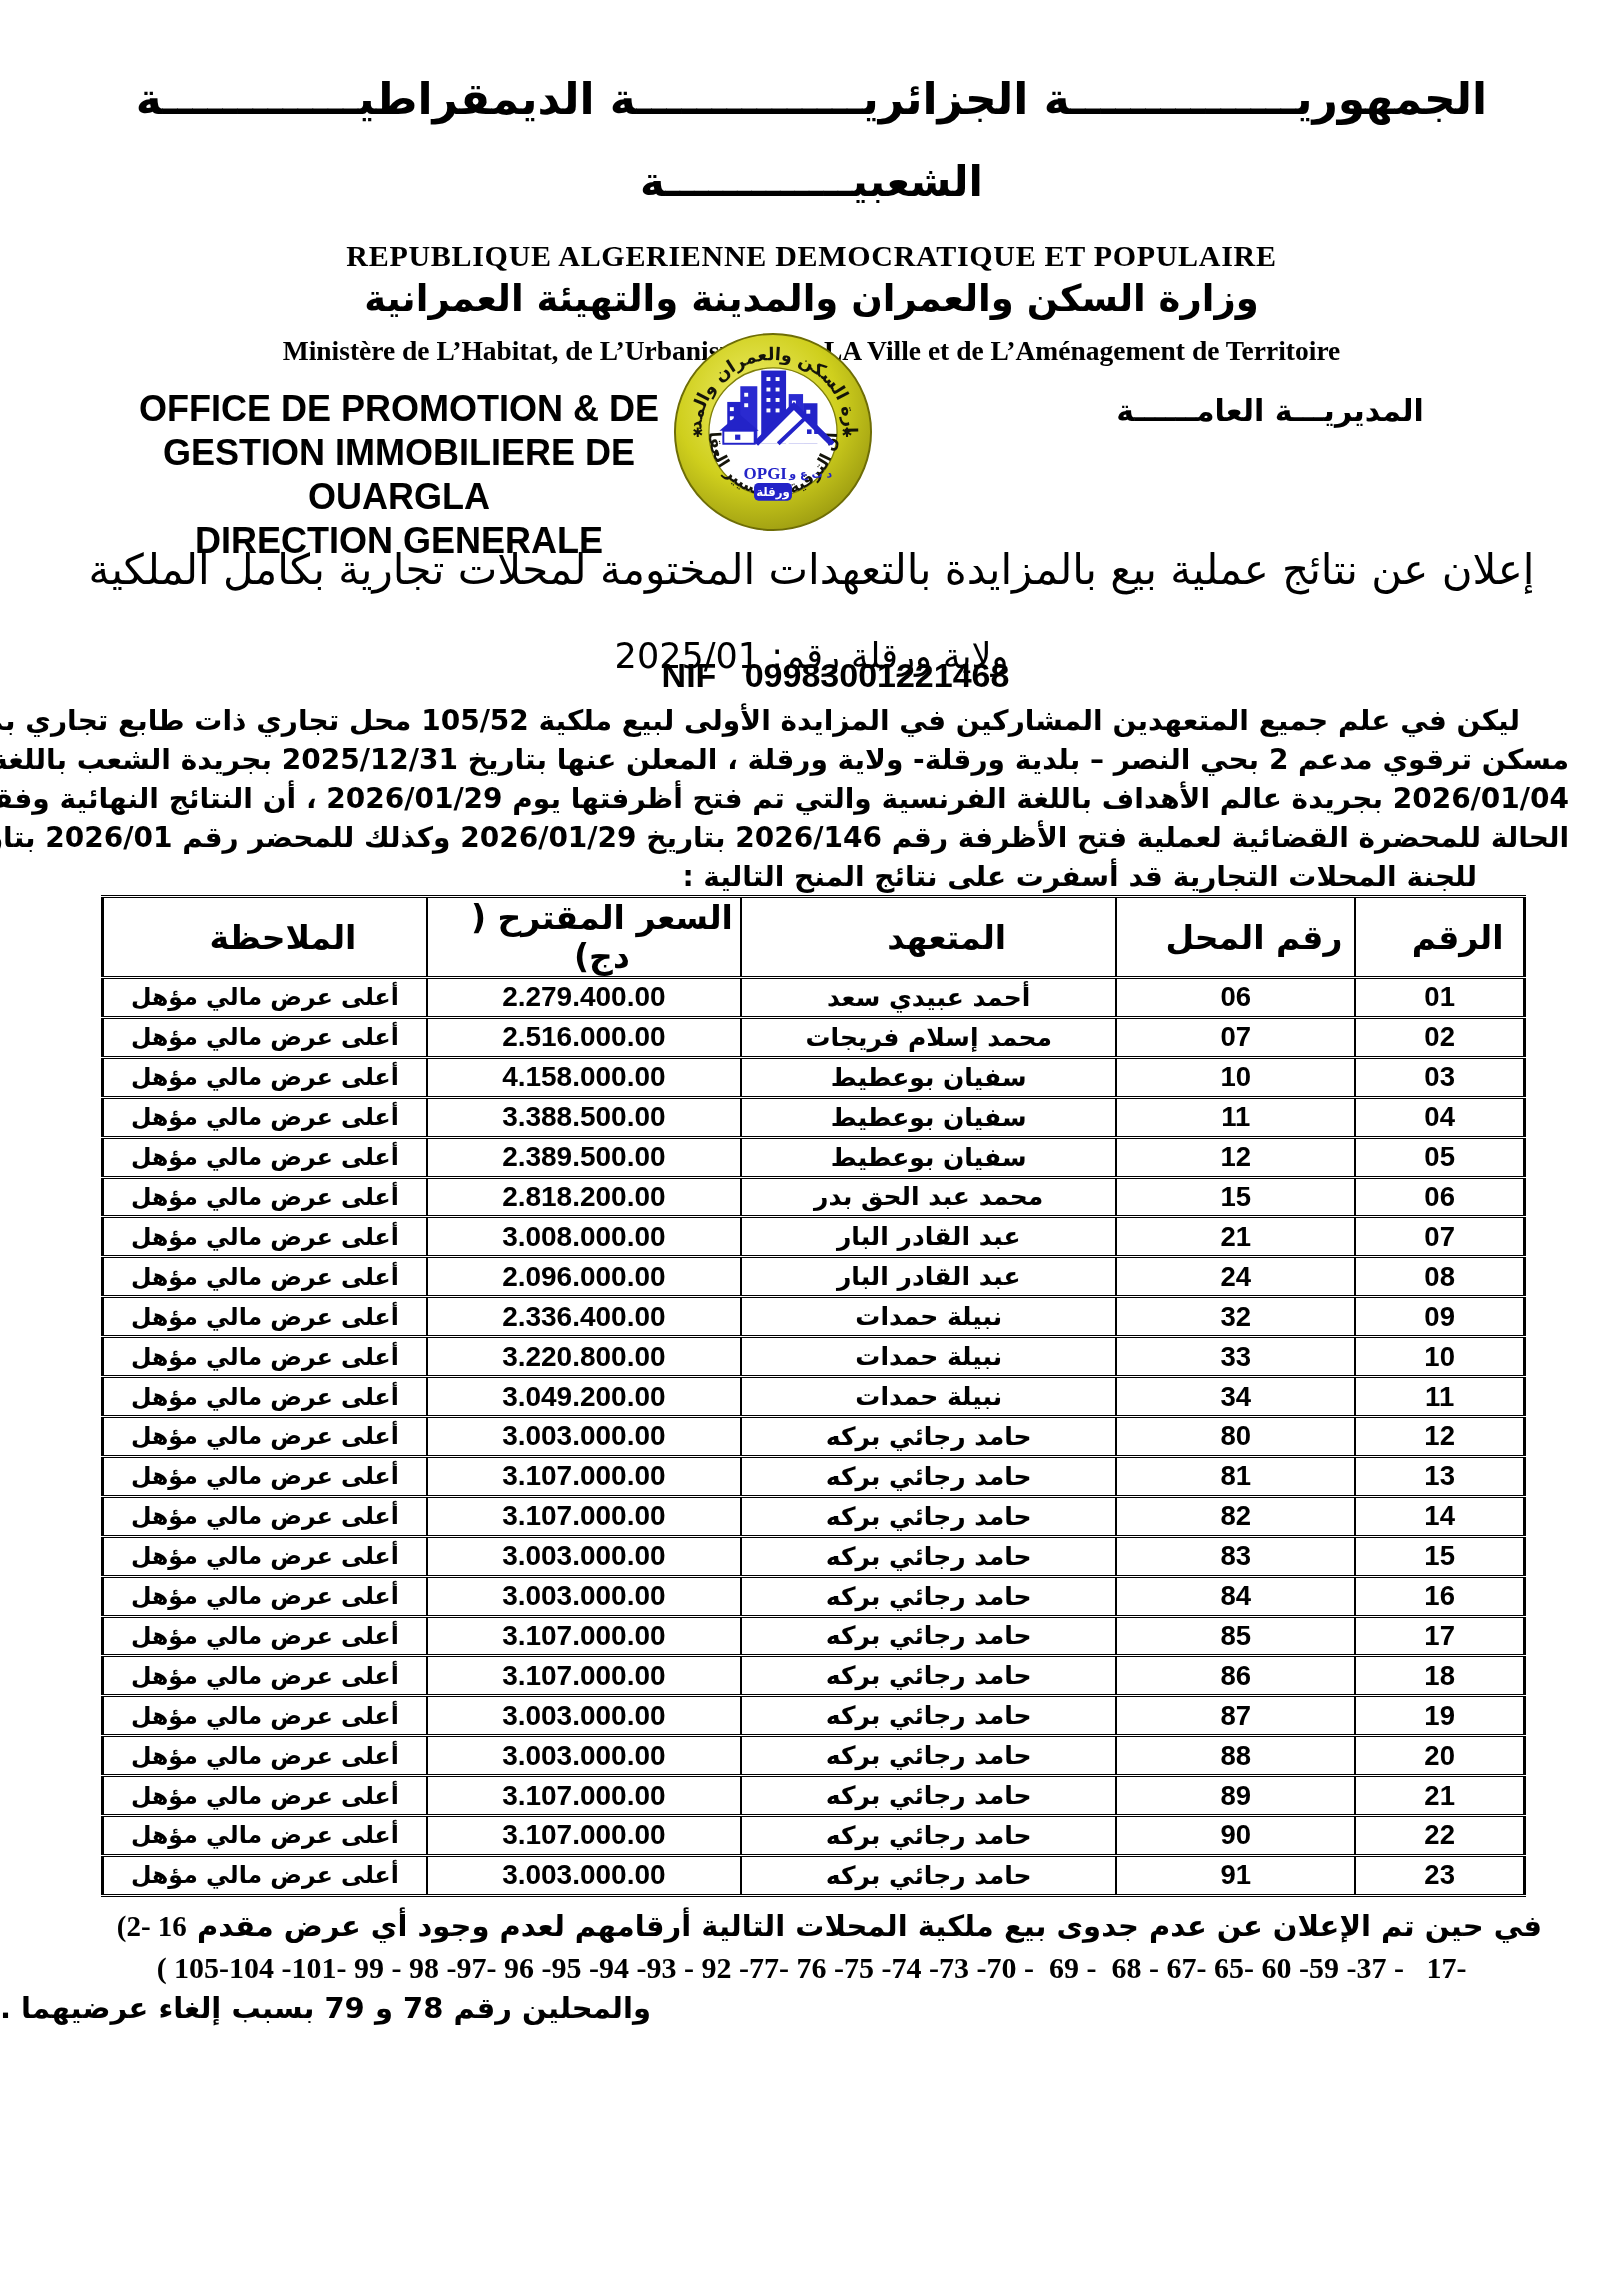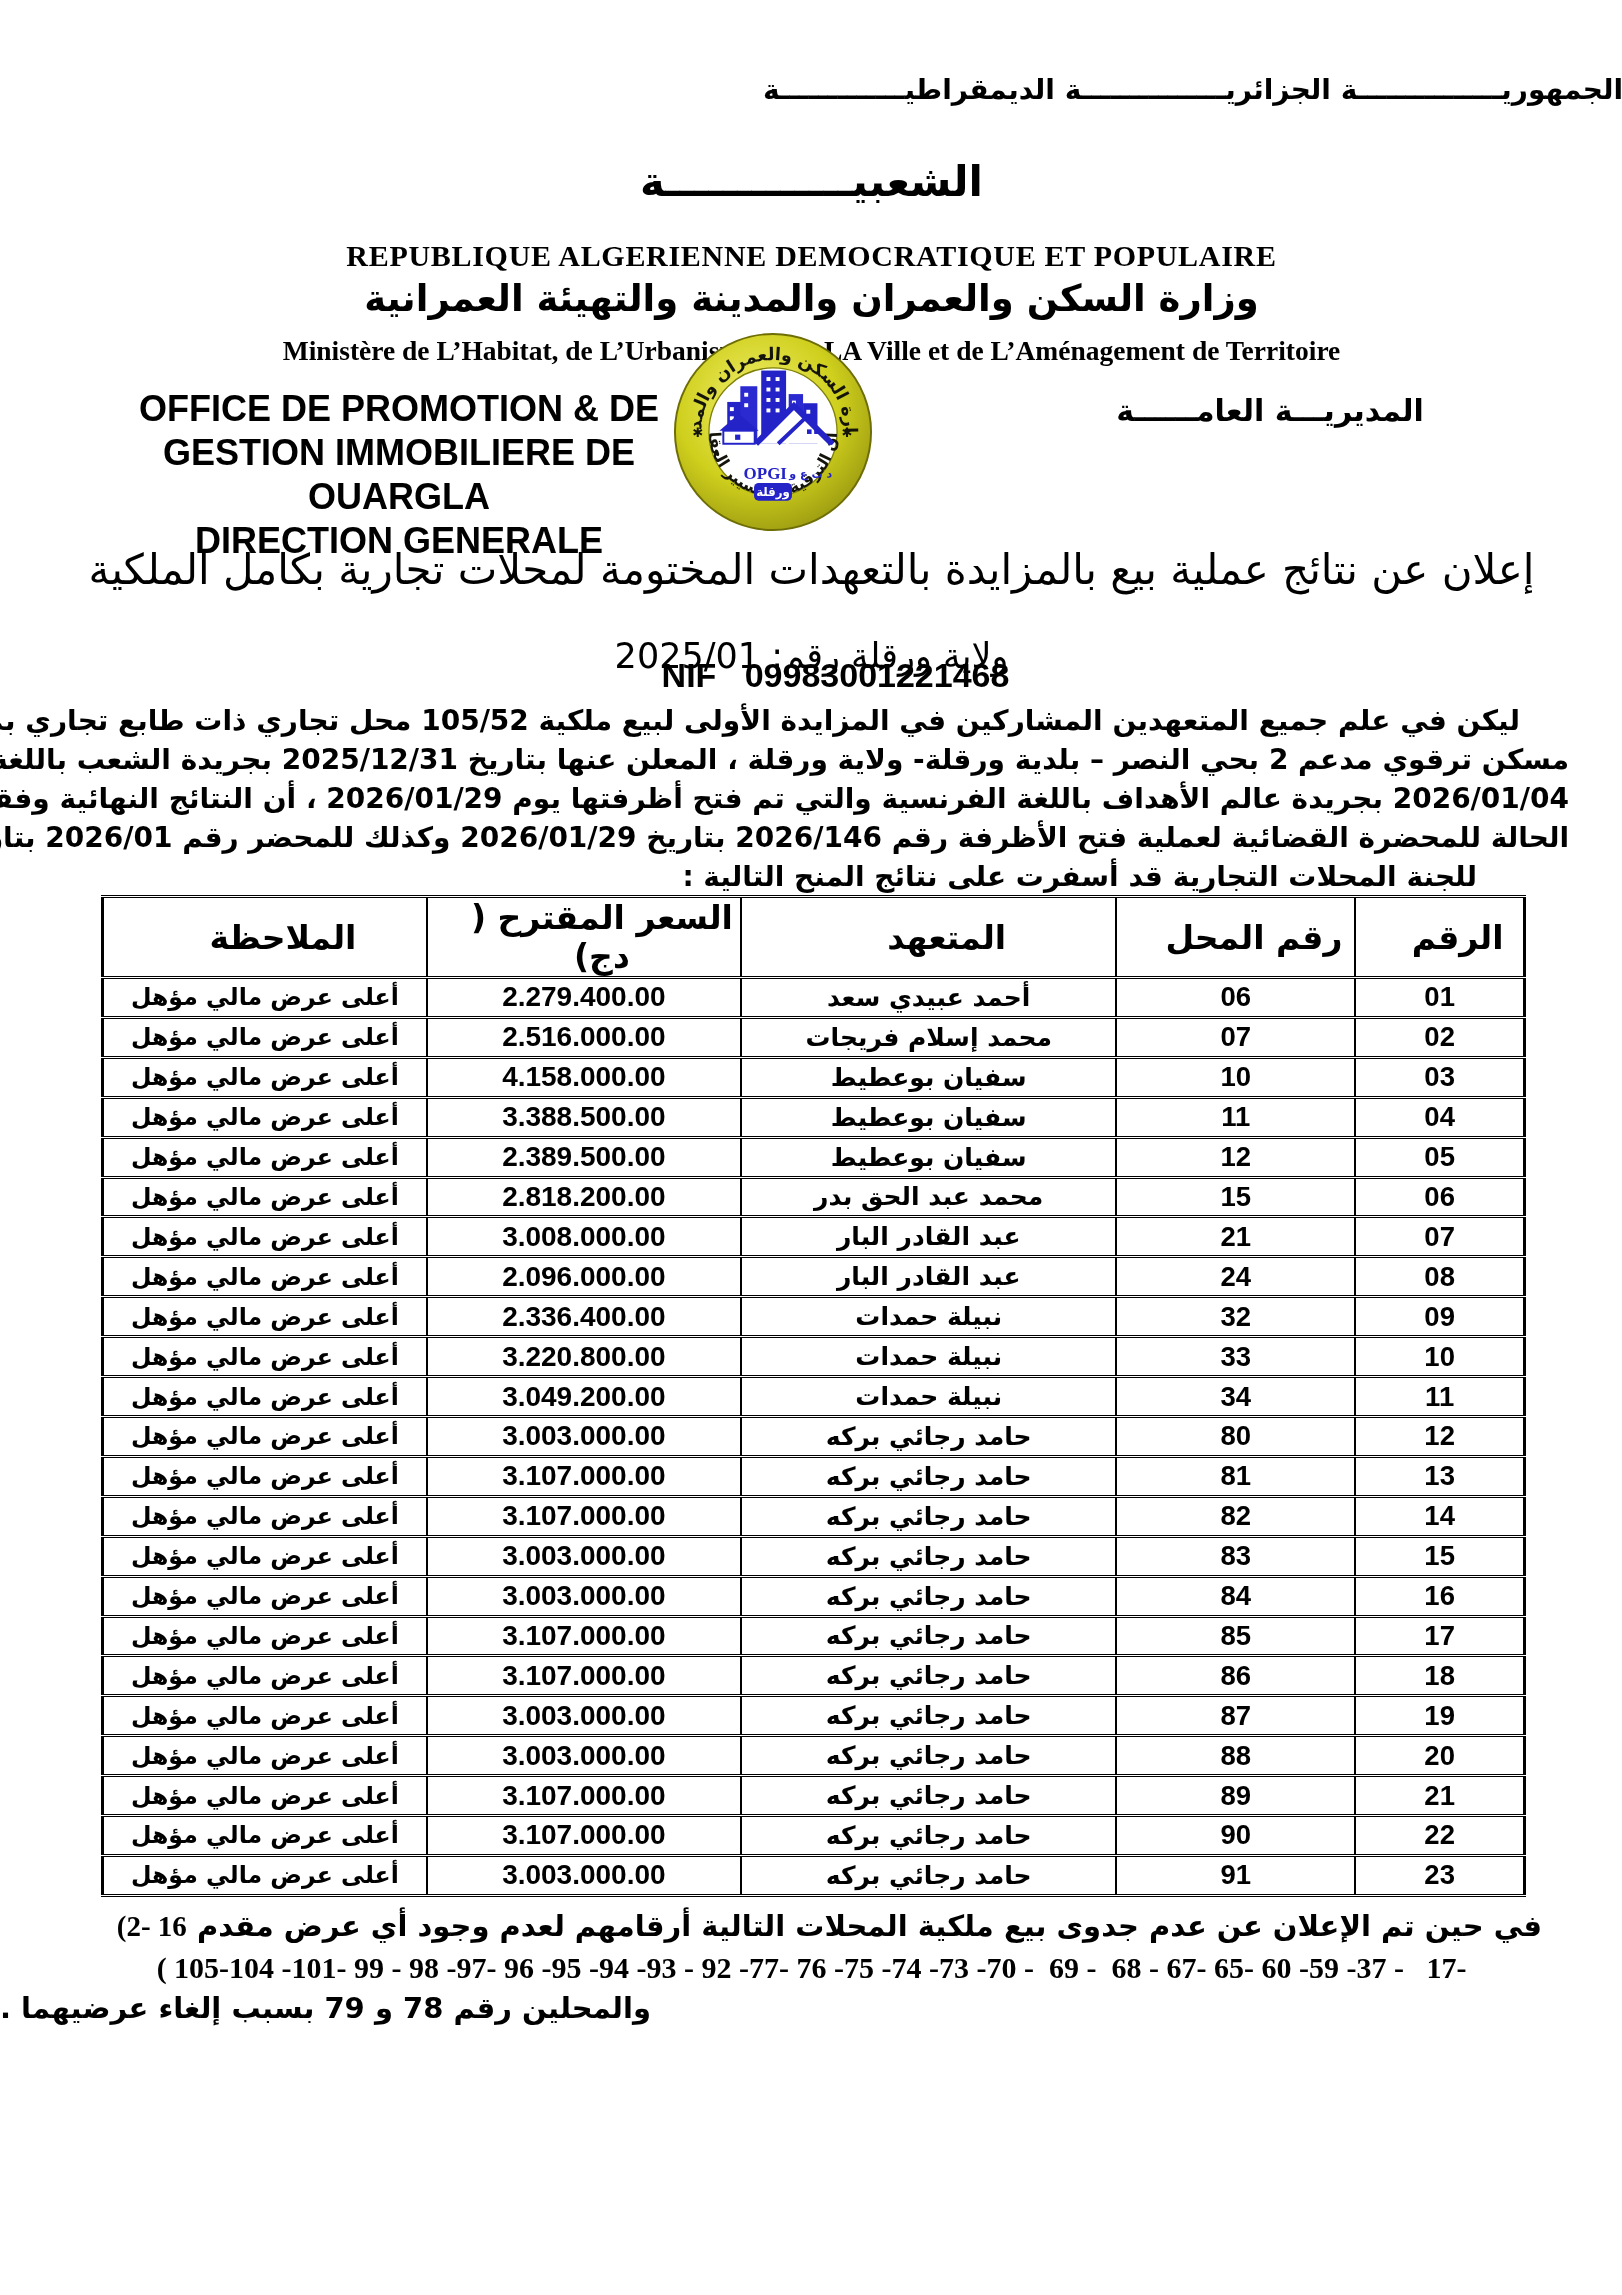--- a/index.html
+++ b/index.html
@@ -8,21 +8,21 @@
     width:1623px;height:2295px;
     margin:0 auto;
     background:#ffffff;
     color:#000;
     font-family:"DejaVu Sans",sans-serif;
     overflow:hidden;
   }
   .center{left:0;right:0;text-align:center;}
   .abs{position:absolute;}
 
-  .h-ar1{top:73px;font-size:28px;font-weight:bold;text-align:right;}
+  .h-ar1{top:73px;font-size:44px;font-weight:bold;}
   .h-ar2{top:157px;font-size:42px;font-weight:bold;}
   .h-fr1{top:239px;font-size:30px;font-weight:bold;font-family:"Liberation Serif",serif;letter-spacing:0.7px;}
   .h-ar3{top:277px;font-size:37px;font-weight:bold;}
   .h-fr2{top:335px;font-size:27.5px;font-weight:bold;font-family:"Liberation Serif",serif;}
 
   .office-fr{left:98px;top:387px;width:602px;text-align:center;
     font-family:"Liberation Sans",sans-serif;font-weight:bold;font-size:36px;line-height:44px;}
   .office-ar{left:982px;top:387px;width:576px;text-align:center;
     font-weight:bold;font-size:30px;line-height:47px;}
 

